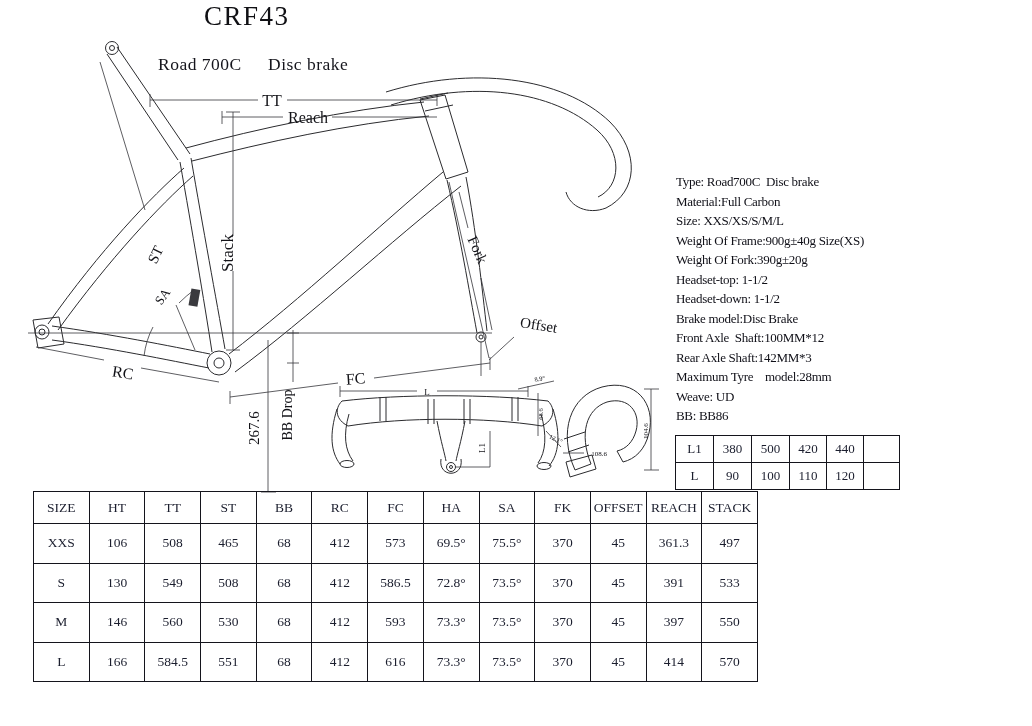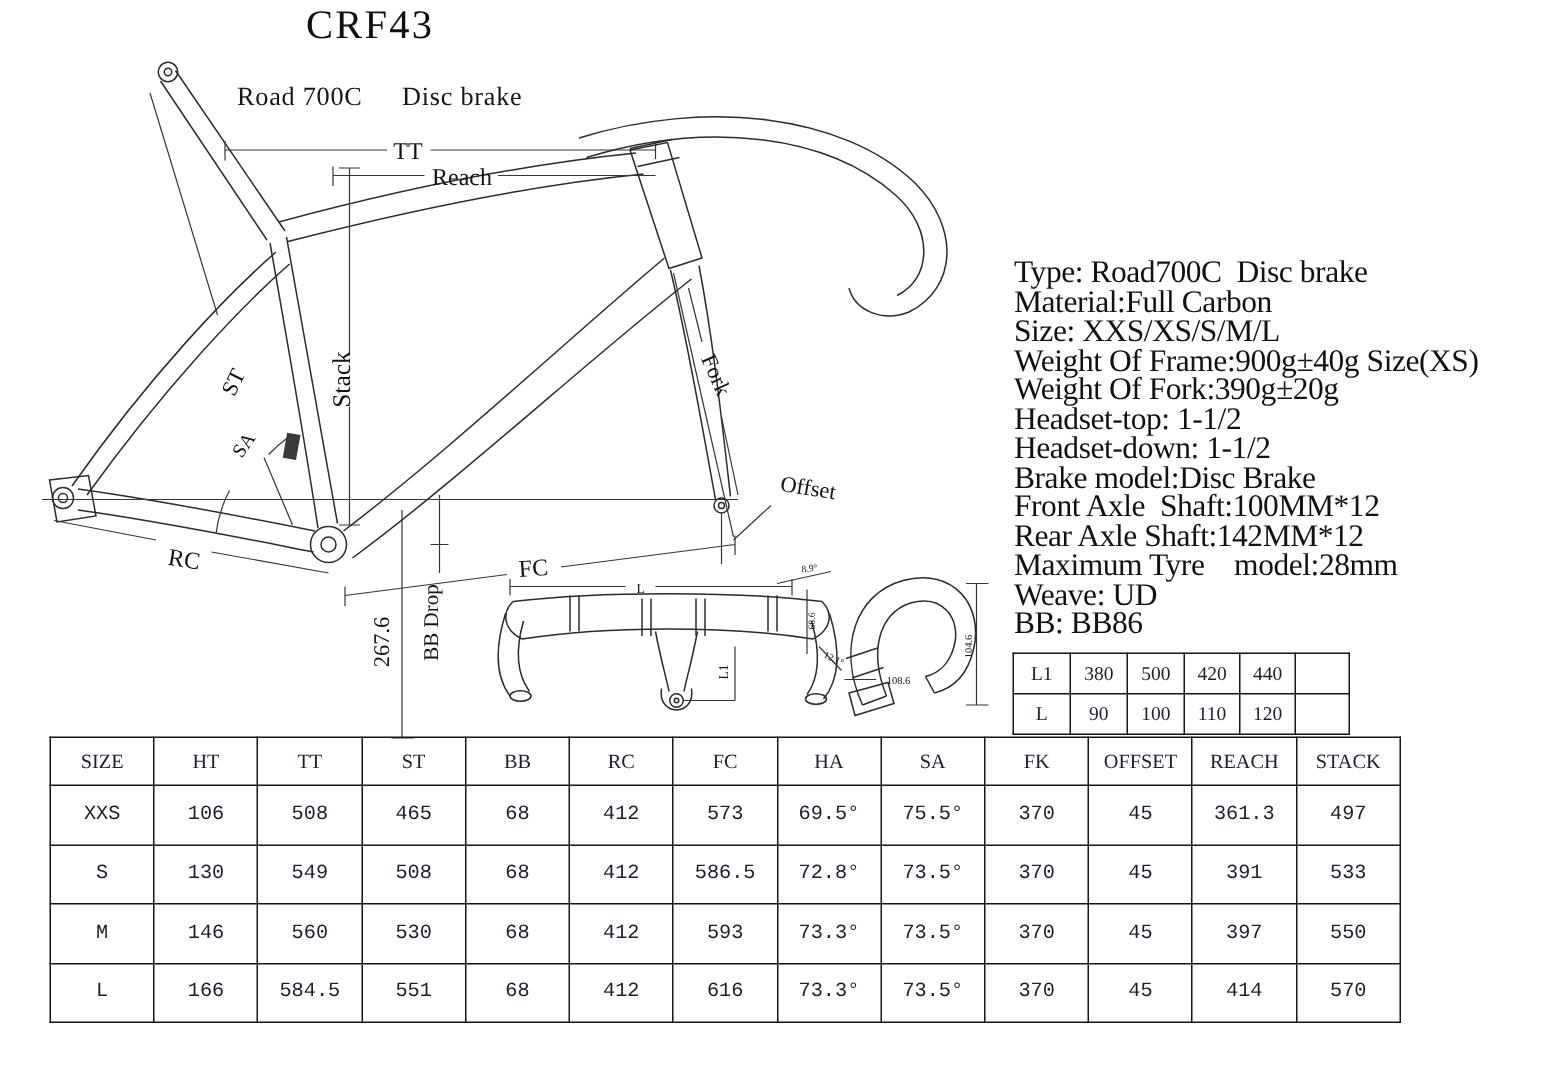--- a/index.html
+++ b/index.html
@@ -5,30 +5,30 @@
   html,body{margin:0;padding:0;}
   body{
     width:1032px;height:726px;background:#ffffff;position:relative;overflow:hidden;
     font-family:"Liberation Serif","DejaVu Serif",serif;color:#15151c;
   }
   .abs{position:absolute;}
   #title{left:204px;top:1px;font-size:27px;letter-spacing:1.5px;color:#101014;}
   .subtitle{top:54px;font-size:17.5px;letter-spacing:0.5px;}
   #subtitle-left{left:158px;}
   #subtitle-right{left:268px;}
-  #specs{left:676px;top:172px;font-size:21px;line-height:19.5px;letter-spacing:-0.3px;color:#101018;}
+  #specs{left:676px;top:172px;font-size:13px;line-height:19.5px;letter-spacing:-0.3px;color:#101018;}
   .spec-line{white-space:pre;}
   table{border-collapse:collapse;table-layout:fixed;}
   td,th{border:1px solid #14141c;text-align:center;vertical-align:middle;font-weight:normal;
         overflow:hidden;white-space:nowrap;color:#1b1e2e;padding:0;}
   #bar-table{left:675px;top:435px;font-size:13px;}
   #bar-table tr{height:27px;}
-  #geo-table{left:33px;top:491px;width:901px;font-size:13.5px;}
+  #geo-table{left:33px;top:491px;width:725px;font-size:13.5px;}
   #geo-table thead tr{height:32px;}
-  #geo-table tbody tr{height:39.5px;font-family:Liberation Mono, monospace;}
+  #geo-table tbody tr{height:39.5px;}
   svg#dwg{position:absolute;left:0;top:0;}
   .dwg path,.dwg circle,.dwg ellipse,.dwg rect{stroke:#2b2b2e;stroke-width:1;fill:none;}
   .dim path{stroke:#35353a;stroke-width:0.8;fill:none;}
   text.lbl{fill:#131318;font-family:"Liberation Serif","DejaVu Serif",serif;}
 </style>
 </head>
 <body>
 
 <div id="title" class="abs">CRF43</div>
 <div id="subtitle-left" class="abs subtitle">Road 700C</div>
@@ -142,21 +142,21 @@
 <div id="specs" class="abs">
   <div class="spec-line">Type: Road700C  Disc brake</div>
   <div class="spec-line">Material:Full Carbon</div>
   <div class="spec-line">Size: XXS/XS/S/M/L</div>
   <div class="spec-line">Weight Of Frame:900g±40g Size(XS)</div>
   <div class="spec-line">Weight Of Fork:390g±20g</div>
   <div class="spec-line">Headset-top: 1-1/2</div>
   <div class="spec-line">Headset-down: 1-1/2</div>
   <div class="spec-line">Brake model:Disc Brake</div>
   <div class="spec-line">Front Axle  Shaft:100MM*12</div>
-  <div class="spec-line">Rear Axle Shaft:142MM*12</div>
+  <div class="spec-line">Rear Axle Shaft:142MM*3</div>
   <div class="spec-line">Maximum Tyre    model:28mm</div>
   <div class="spec-line">Weave: UD</div>
   <div class="spec-line">BB: BB86</div>
 </div>
 
 <table id="bar-table" class="abs">
   <colgroup>
       <col style="width:38px">
       <col style="width:38px">
       <col style="width:38px">

